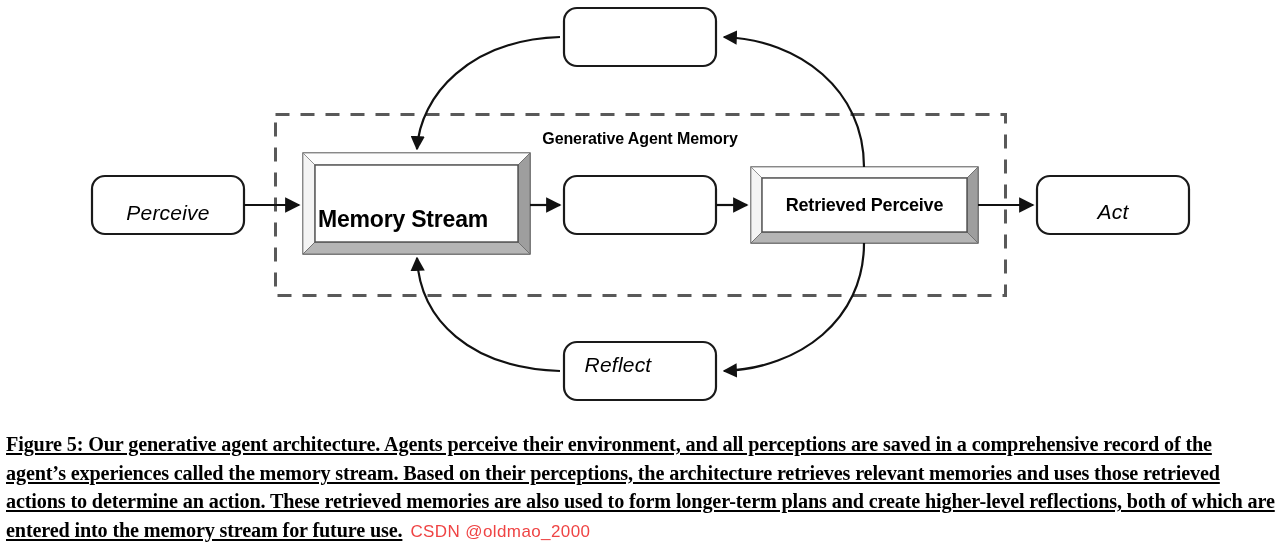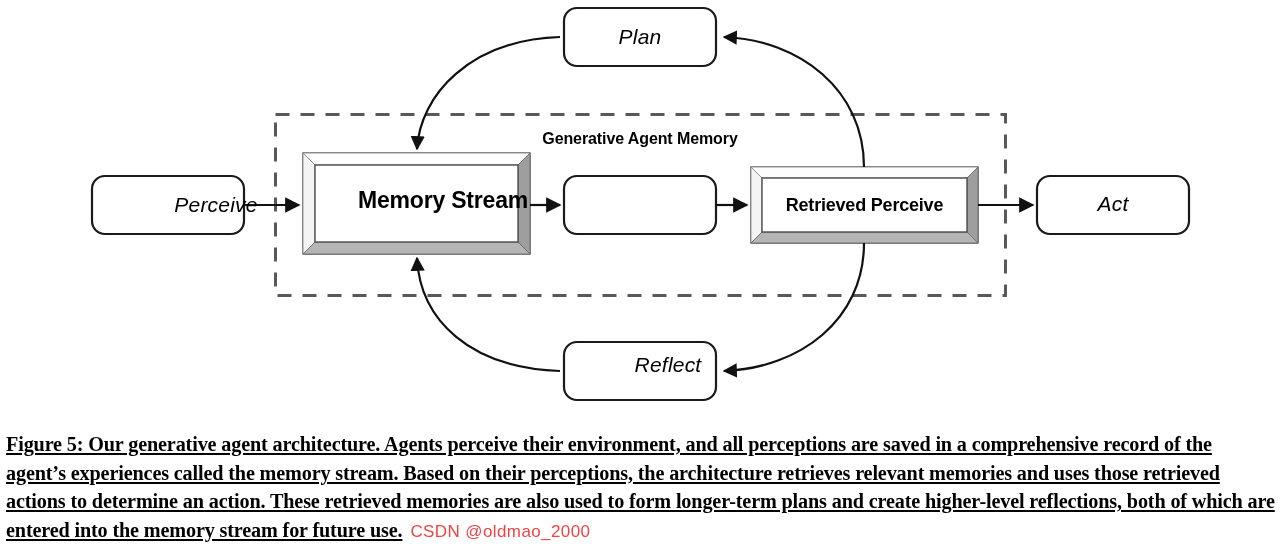--- a/index.html
+++ b/index.html
@@ -163,31 +163,30 @@
 
       <path d="M 560 37 C 470 40 420 95 417 149" fill="none" stroke="#111111" stroke-width="2.2" marker-end="url(#arrow-curve)"></path>
 
       <path d="M 864 243 C 864 320 800 368 724 371" fill="none" stroke="#111111" stroke-width="2.2" marker-end="url(#arrow-curve)"></path>
 
       <path d="M 560 371 C 470 368 420 320 417 258" fill="none" stroke="#111111" stroke-width="2.2" marker-end="url(#arrow-curve)"></path>
     </svg>
 
     <div class="group-title">Generative Agent Memory</div>
 
-    <div class="node-label italic" style="left:92px; top:176px; width:152px; height:58px;margin-left:48px;">Perceive</div>
+    <div class="node-label italic" style="left:92px; top:184px; width:152px; height:58px;">Perceive</div>
 
-    <div class="node-label italic" style="left:564px; top:8px; width:152px; height:58px;">Plan</div>
 
-    <div class="node-label bold" style="left:315px; top:162px; width:176px; height:77px;padding-left:40px;">Memory Stream</div>
+    <div class="node-label bold" style="left:315px; top:181px; width:176px; height:77px;">Memory Stream</div>
 
 
     <div class="node-label bold-small" style="left:762px; top:178px; width:205px; height:54px;">Retrieved Perceive</div>
 
-    <div class="node-label italic" style="left:592px; top:342px; width:152px; height:46px;">Reflect</div>
+    <div class="node-label italic" style="left:542px; top:342px; width:152px; height:46px;">Reflect</div>
 
-    <div class="node-label italic" style="left:1037px; top:176px; width:152px; height:56px;">Act</div>
+    <div class="node-label italic" style="left:1037px; top:184px; width:152px; height:56px;">Act</div>
   </div>
 
   <div class="caption">
     <span class="caption-text">Figure 5: Our generative agent architecture. Agents perceive their environment, and all perceptions are saved in a comprehensive record of the agent’s experiences called the memory stream. Based on their perceptions, the architecture retrieves relevant memories and uses those retrieved actions to determine an action. These retrieved memories are also used to form longer-term plans and create higher-level reflections, both of which are entered into the memory stream for future use.</span><span class="watermark">CSDN @oldmao_2000</span>
   </div>
 
 </div>
 
 </body></html>

